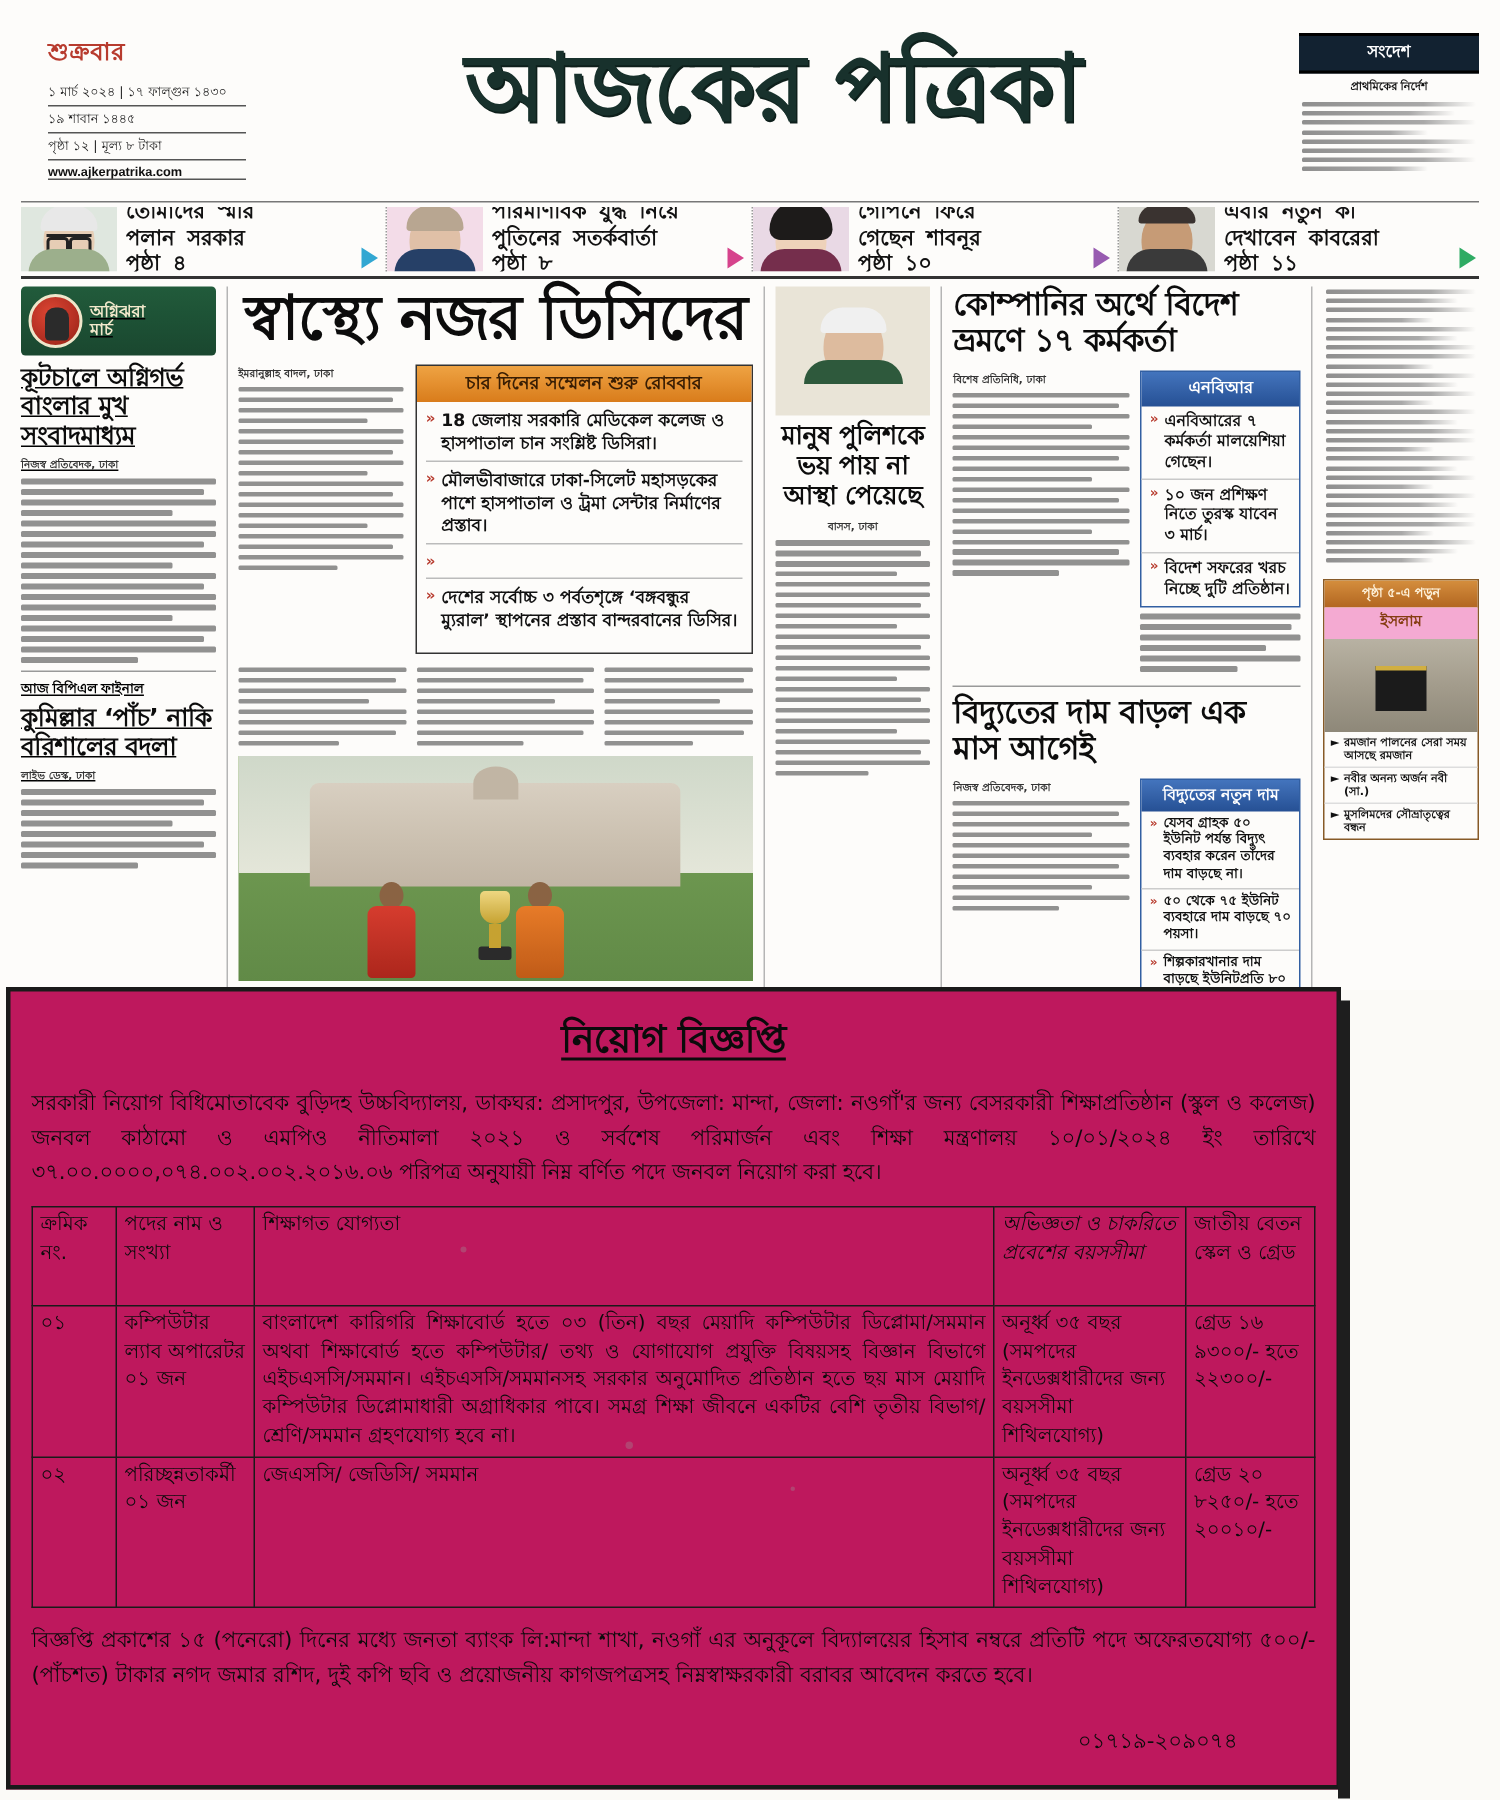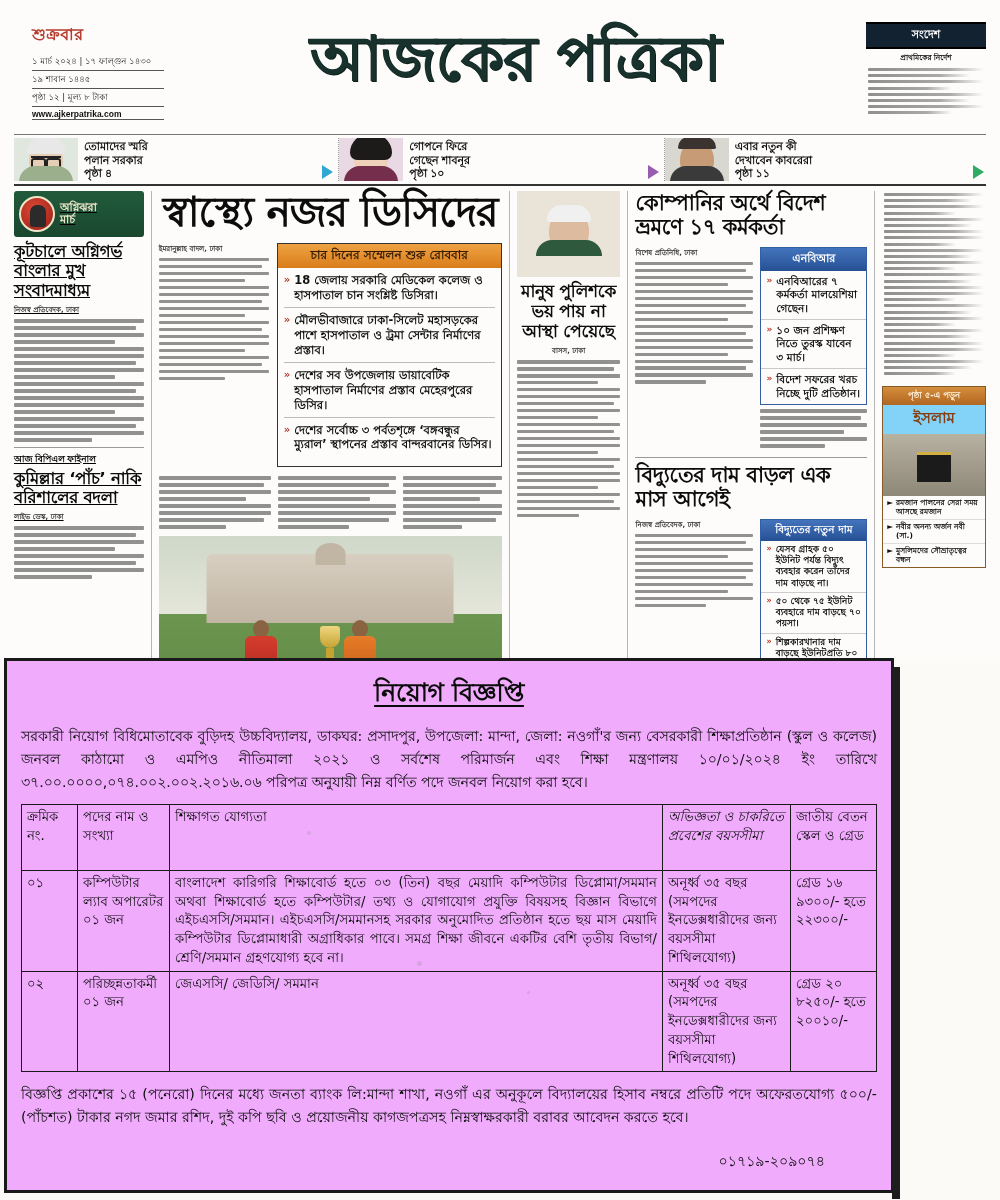--- a/index.html
+++ b/index.html
@@ -47,22 +47,22 @@
   .tiny-line { height:3px; background:linear-gradient(90deg,#6a6a6a 0%, #8d8d8d 70%, transparent 100%); margin-bottom:3.2px; border-radius:1px; opacity:.75;}
   .tiny-line.s { width:72%; }
   .tiny-line.m { width:88%; }
 
   
   .np-teasers { display:flex; gap:3px; height:52px; margin-top:4px;
     border-top:1px solid #777; border-bottom:2px solid #333; padding:3px 0; }
   .teaser { flex:1; display:flex; align-items:stretch; position:relative; overflow:hidden;}
   .teaser + .teaser { border-left:1px dotted #999; }
   .teaser-photo { width:64px; flex:none; background:#cfd8d0; position:relative; overflow:hidden;}
-  .teaser-txt { flex:1; padding:2px 4px 0 6px; font-size:11px; line-height:1.25;
-    font-weight:bold; color:#111; font-family:Liberation Sans, sans-serif;
+  .teaser-txt { flex:1; padding:2px 4px 0 6px; font-size:14px; line-height:1.25;
+    font-weight:bold; color:#111; font-family:Liberation Mono, monospace;
     display:flex; flex-direction:column; justify-content:center;}
   .teaser-page { font-weight:bold; }
   .teaser-arrow { position:absolute; right:2px; bottom:2px; width:0;height:0;
     border-left:11px solid currentColor; border-top:7px solid transparent; border-bottom:7px solid transparent;}
 
   
   .face { position:absolute; left:50%; top:52%; transform:translate(-50%,-50%); }
   .head { width:34px;height:40px;border-radius:50% 50% 46% 46%; position:relative;}
   .hair { position:absolute; left:-2px; top:-3px; width:38px; height:17px; border-radius:19px 19px 3px 3px;}
   .glasses { position:absolute; top:16px; left:2px; width:30px; height:8px;
@@ -130,21 +130,21 @@
   .elec-box{ border:1px solid #2f5fa8; margin-top:4px;}
   .elec-head{ background:linear-gradient(180deg,#3f74c4,#23509a); color:#fff; font-size:10.5px;
     font-weight:bold; text-align:center; padding:2px 0; font-family:"DejaVu Sans",sans-serif;}
   .elec-item{ display:flex; gap:4px; font-size:9px; font-weight:bold; padding:3px 5px;
     border-bottom:1px solid #ccc; color:#111; line-height:1.25; font-family:"DejaVu Sans",sans-serif;}
   .elec-item .mark{color:#c0392b;flex:none;font-size:8px;}
 
   .islam-box{ border:1px solid #8a5a22; margin-top:5px;}
   .islam-top{ background:linear-gradient(180deg,#d98d35,#b8651a); color:#fff2d8; font-size:8.5px;
     font-weight:bold; text-align:center; padding:2px 0; font-family:"DejaVu Sans",sans-serif;}
-  .islam-title{ background:#7dd3fc; color:#8a3c0c; font-size:15px; font-weight:bold;
+  .islam-title{ background:#f9a8d4; color:#8a3c0c; font-size:10px; font-weight:bold;
     text-align:center; padding:1px 0 3px; font-family:"DejaVu Sans",sans-serif;}
   .kaaba{ height:62px; background:linear-gradient(180deg,#b9b2a2 0%,#a39b8a 52%,#8f8878 100%);
     position:relative; overflow:hidden;}
   .kaaba-cube{ position:absolute; left:50%; top:18px; transform:translateX(-50%);
     width:34px;height:30px; background:#1b1b1b; border-top:3px solid #d4af37;}
   .islam-item{ display:flex; gap:3px; font-size:7.5px; font-weight:bold; padding:2.5px 4px;
     color:#111; line-height:1.2; font-family:"DejaVu Sans",sans-serif; border-bottom:1px solid #ddd;}
   .islam-item .mark{flex:none;}
 
   .bpl-photo { width:100%; height:150px; position:relative; overflow:hidden; margin-top:4px;
@@ -167,21 +167,21 @@
     width:22px;height:46px;}
   .trophy:before{content:"";position:absolute;left:1px;top:0;width:20px;height:22px;
     background:linear-gradient(180deg,#f0d77a,#c9a227);border-radius:4px 4px 12px 12px;}
   .trophy:after{content:"";position:absolute;left:7px;top:22px;width:8px;height:16px;
     background:#c9a227;}
   .trophy-base{position:absolute;left:0;bottom:0;width:22px;height:9px;background:#2b2b2b;border-radius:2px;}
 
   
   #notice {
     position:absolute; left:4px; top:658px; width:890px; height:535px;
-    background:#f0abfc; border:3px solid #1a1a1a;
+    background:#be185d; border:3px solid #1a1a1a;
     font-family:"DejaVu Sans", sans-serif; color:#0b0b0b;
     padding:12px 14px 10px;
   }
   #notice:after{
     content:""; position:absolute; right:-9px; top:6px; bottom:-9px; width:8px;
     background:#1e1e1e;
   }
   .nt-title { text-align:center; font-size:25px; font-weight:bold;
     text-decoration:underline; text-underline-offset:4px; margin-bottom:9px; letter-spacing:-.3px;}
   .nt-intro { font-size:14.2px; line-height:1.62; text-align:justify; margin-bottom:10px; letter-spacing:-.1px;}
@@ -247,20 +247,36 @@
             </div>
         </div>
         <div class="teaser-txt">
           <div>তোমাদের স্মরি</div>
           <div>পলান সরকার</div>
           <div class="teaser-page">পৃষ্ঠা ৪</div>
         </div>
         <span class="teaser-arrow" style="color:#2aa9d8"></span>
       </div>
 
+      <div class="teaser">
+        <div class="teaser-photo" style="background:#f4dce8">
+          <div class="face">
+              <div class="head" style="background:#e2c0a4">
+                <div class="hair" style="background:#b9a68f"></div>
+              </div>
+              <div class="body-sh" style="background:#24406b"></div>
+            </div>
+        </div>
+        <div class="teaser-txt">
+          <div>পারমাণবিক যুদ্ধ নিয়ে</div>
+          <div>পুতিনের সতর্কবার্তা</div>
+          <div class="teaser-page">পৃষ্ঠা ৮</div>
+        </div>
+        <span class="teaser-arrow" style="color:#e0408f"></span>
+      </div>
 
       <div class="teaser">
         <div class="teaser-photo" style="background:#ead9e6">
           <div class="face">
               <div class="head" style="background:#f0d2b8">
                 <div class="hair" style="background:#1d1b1a;width:42px;height:26px;left:-4px;top:-6px;border-radius:21px 21px 8px 8px"></div>
               </div>
               <div class="body-sh" style="background:#7a2c4d"></div>
             </div>
         </div>
@@ -371,21 +387,20 @@
               <div class="bullet">
                 <span class="mark">»</span>
                 <span>18 জেলায় সরকারি মেডিকেল কলেজ ও হাসপাতাল চান সংশ্লিষ্ট ডিসিরা।</span>
               </div>
               <div class="bullet">
                 <span class="mark">»</span>
                 <span>মৌলভীবাজারে ঢাকা-সিলেট মহাসড়কের পাশে হাসপাতাল ও ট্রমা সেন্টার নির্মাণের প্রস্তাব।</span>
               </div>
               <div class="bullet">
                 <span class="mark">»</span>
-                <span>দেশের সব উপজেলায় ডায়াবেটিক হাসপাতাল নির্মাণের প্রস্তাব মেহেরপুরের ডিসির।</span>
               </div>
               <div class="bullet">
                 <span class="mark">»</span>
                 <span>দেশের সর্বোচ্চ ৩ পর্বতশৃঙ্গে ‘বঙ্গবন্ধুর ম্যুরাল’ স্থাপনের প্রস্তাব বান্দরবানের ডিসির।</span>
               </div>
             </div>
           </div>
         </div>
 
         <div style="display:flex;gap:7px;margin-top:6px">

